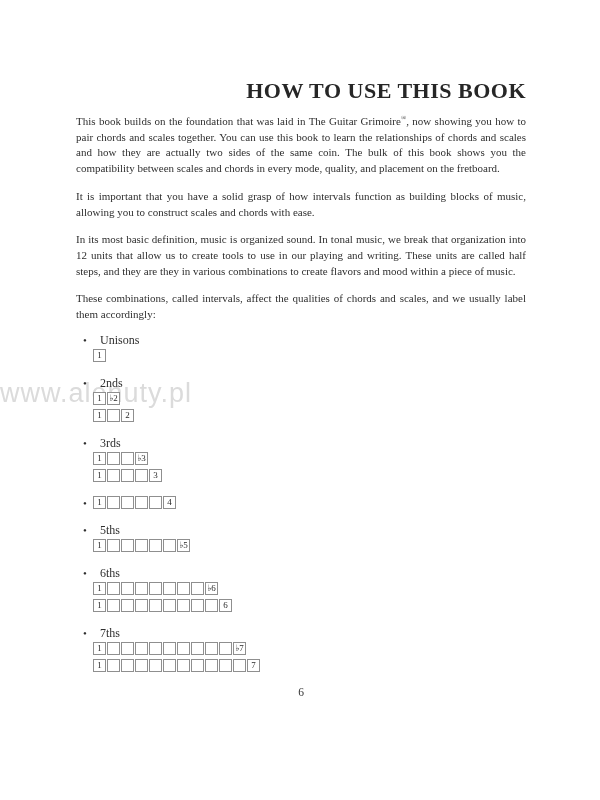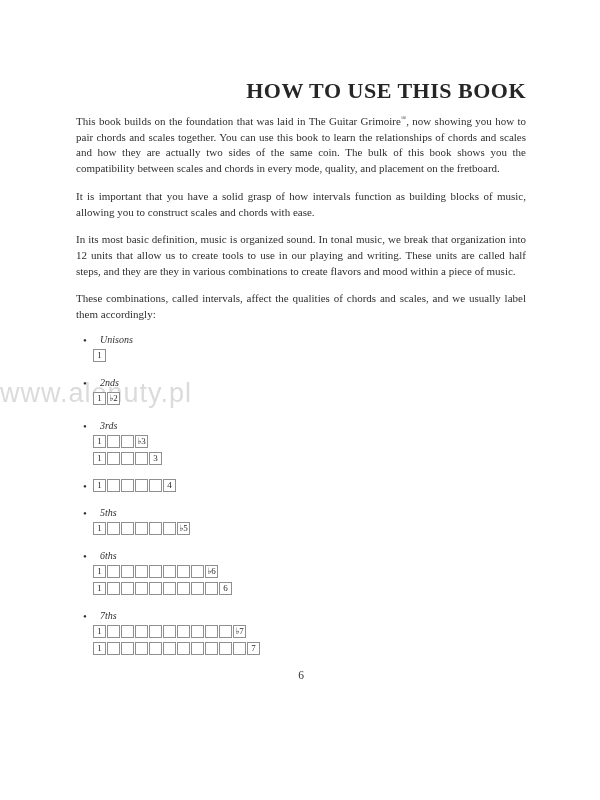--- a/index.html
+++ b/index.html
@@ -49,21 +49,21 @@
   .group{
     position:relative;
     padding-left:24px;
     margin-bottom:14px;
   }
   .bullet{
     position:absolute;left:7px;top:0;
     font-size:11px;line-height:14px;color:#2f2f2f;
   }
   .glabel{
-    font-size:10px;line-height:14px;margin-bottom:2px;color:#2f2f2f;font-style:italic;
+    font-size:12px;line-height:14px;margin-bottom:2px;color:#2f2f2f;
   }
   .box-row{
     margin-left:-7px;margin-bottom:4px;
     white-space:nowrap;height:13px;
   }
   .page-number{
     margin-top:14px;
     text-align:center;
     font-size:11.5px;color:#333333;
   }
@@ -89,20 +89,21 @@
   <div class="interval-list">
       <div class="group">
         <span class="bullet">•</span>
         <div class="glabel">Unisons</div>
         <div class="box-row"><span class="box">1</span></div>
       </div>
       <div class="group">
         <span class="bullet">•</span>
         <div class="glabel">2nds</div>
         <div class="box-row"><span class="box">1</span><span class="box">♭2</span></div>
+        <div class="box-row"><span class="box">1</span><span class="box"></span><span class="box">2</span></div>
       </div>
       <div class="group">
         <span class="bullet">•</span>
         <div class="glabel">3rds</div>
         <div class="box-row"><span class="box">1</span><span class="box"></span><span class="box"></span><span class="box">♭3</span></div>
         <div class="box-row"><span class="box">1</span><span class="box"></span><span class="box"></span><span class="box"></span><span class="box">3</span></div>
       </div>
       <div class="group">
         <span class="bullet">•</span>
         <div class="box-row"><span class="box">1</span><span class="box"></span><span class="box"></span><span class="box"></span><span class="box"></span><span class="box">4</span></div>

